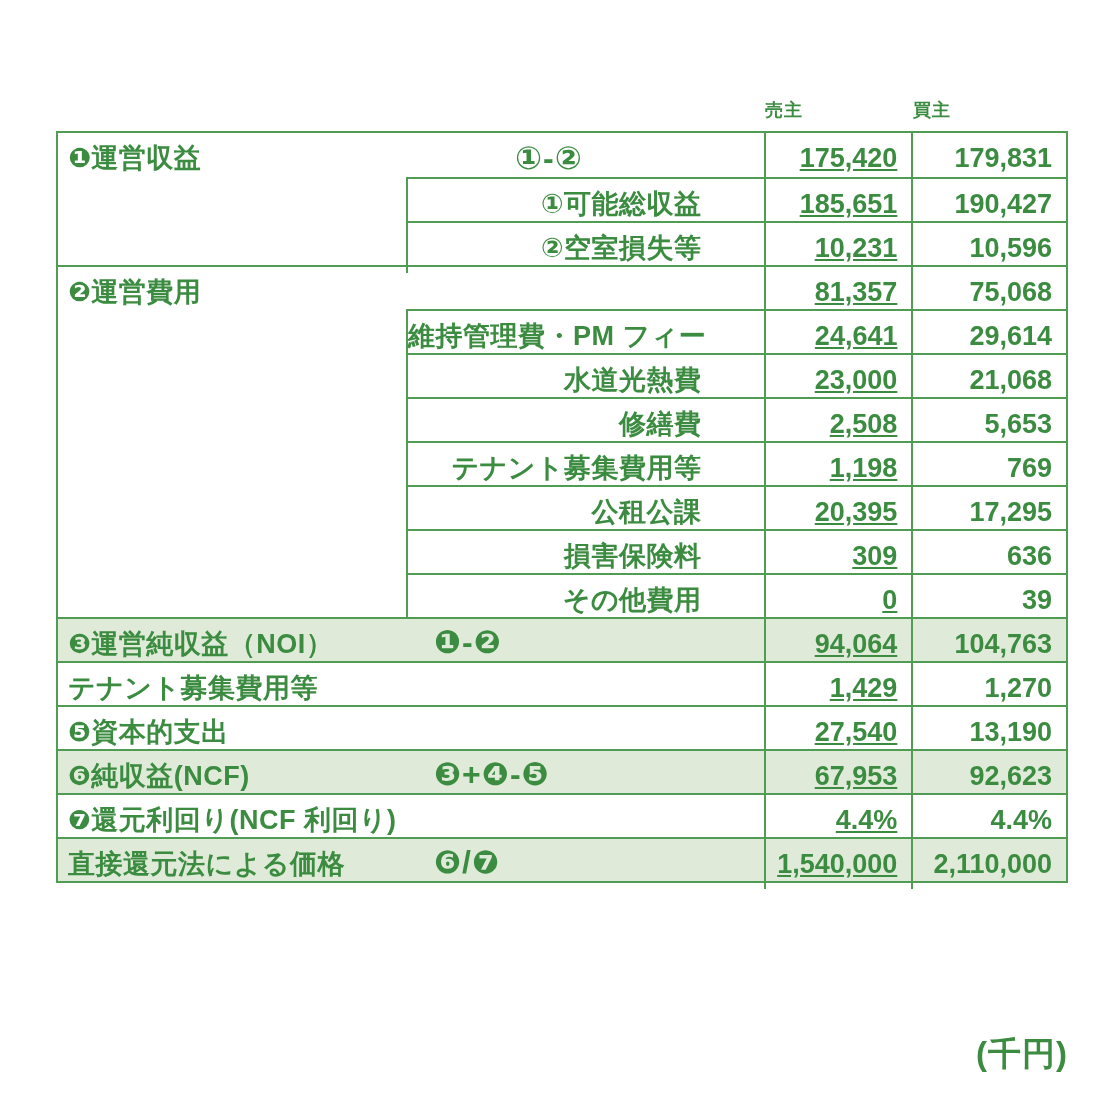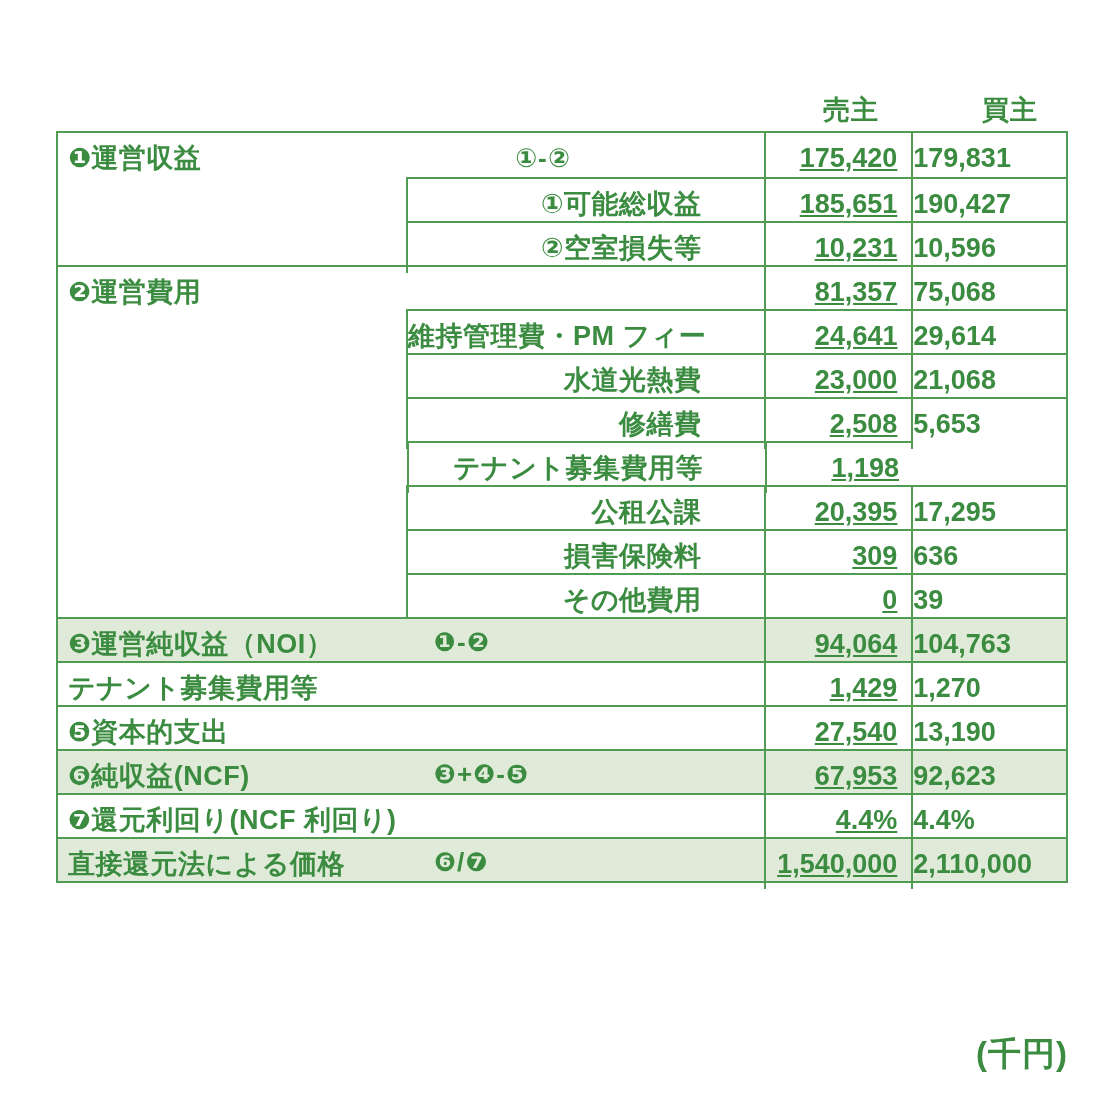--- a/index.html
+++ b/index.html
@@ -11,21 +11,21 @@
   body{
     width:1120px;height:1120px;background:#ffffff;
     font-family:"Liberation Sans","DejaVu Sans",sans-serif;
     font-weight:700;color:var(--green-text);
     position:relative;overflow:hidden;
   }
   .page{position:absolute;inset:0;}
   
   .col-head{
     position:absolute;top:90px;height:40px;line-height:40px;
-    font-size:27px;text-align:right;letter-spacing:1px;
+    font-size:18px;letter-spacing:1px;
   }
   .col-head.seller{left:765px;width:148px;padding-right:34px;box-sizing:border-box;}
   .col-head.buyer{left:913px;width:155px;padding-right:30px;box-sizing:border-box;}
   
   .table{
     position:absolute;left:56px;top:131px;width:1012px;
     border:2px solid var(--green-border);
     box-sizing:border-box;background:#ffffff;
   }
   .row{display:flex;height:44px;position:relative;box-sizing:border-box;}
@@ -33,24 +33,24 @@
   .cell{
     box-sizing:border-box;height:52px;line-height:50px;
     font-size:27px;white-space:nowrap;overflow:visible;
   }
   .bt{border-top:2px solid var(--green-border);}
   .bl{border-left:2px solid var(--green-border);}
   .label-cell{width:707px;padding-left:10px;text-align:left;letter-spacing:0.5px;}
   .spacer-cell{width:349px;}
   .sub-label-cell{width:358px;text-align:right;padding-right:62px;letter-spacing:0.5px;}
   .seller-cell{width:148px;text-align:right;padding-right:14px;text-decoration:underline;}
-  .buyer-cell{width:155px;padding-right:14px;}
+  .buyer-cell{width:155px;text-align:right;padding-right:14px;}
   .formula{
     position:absolute;top:0;height:52px;line-height:50px;
-    font-size:26px;letter-spacing:1px;
+    font-size:32px;letter-spacing:1px;
   }
   .formula.pos-a{left:457px;} 
   .formula.pos-b{left:376px;} 
   .unit-note{
     position:absolute;left:765px;top:1032px;width:303px;
     text-align:right;font-size:33px;letter-spacing:1px;
   }
 </style>
 </head>
 <body>
@@ -100,20 +100,21 @@
       <div class="row">
         <div class="cell spacer-cell"></div>
         <div class="cell sub-label-cell bl bt">修繕費</div>
         <div class="cell seller-cell bl bt">2,508</div>
         <div class="cell buyer-cell bl bt">5,653</div>
       </div>
       <div class="row">
         <div class="cell spacer-cell"></div>
         <div class="cell sub-label-cell bl bt">テナント募集費用等</div>
         <div class="cell seller-cell bl bt">1,198</div>
+        <div class="cell buyer-cell bl bt">769</div>
       </div>
       <div class="row">
         <div class="cell spacer-cell"></div>
         <div class="cell sub-label-cell bl bt">公租公課</div>
         <div class="cell seller-cell bl bt">20,395</div>
         <div class="cell buyer-cell bl bt">17,295</div>
       </div>
       <div class="row">
         <div class="cell spacer-cell"></div>
         <div class="cell sub-label-cell bl bt">損害保険料</div>

